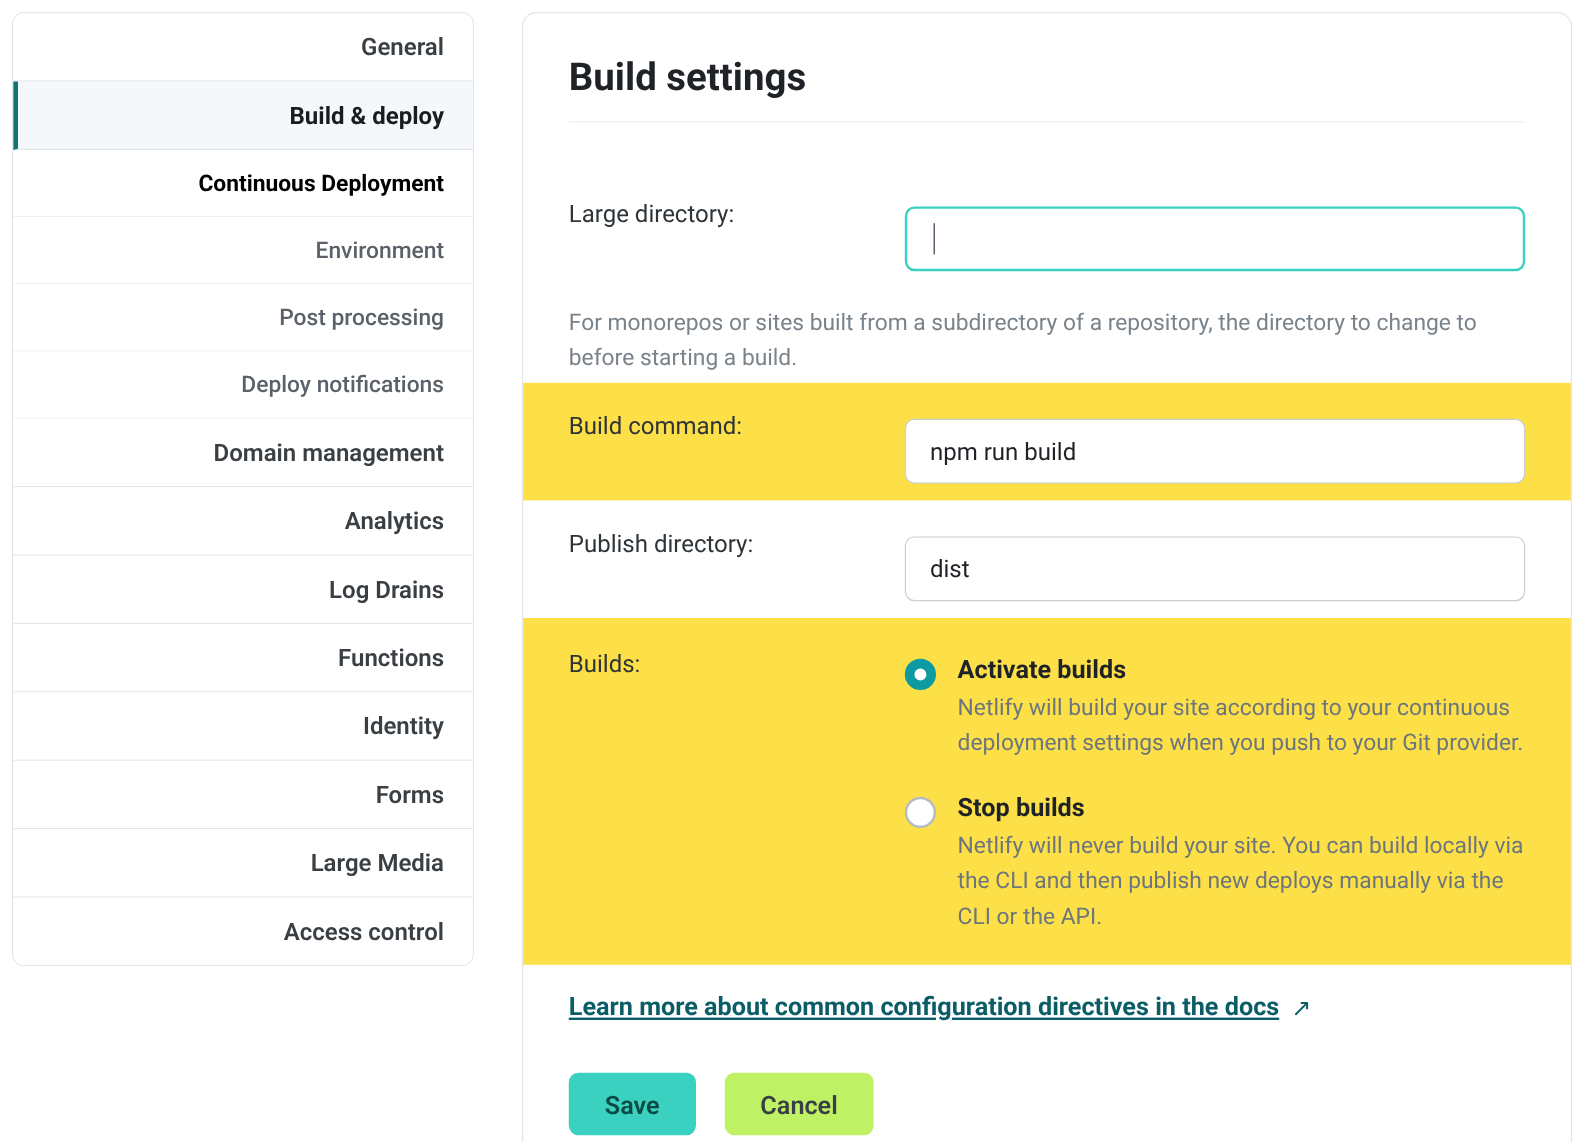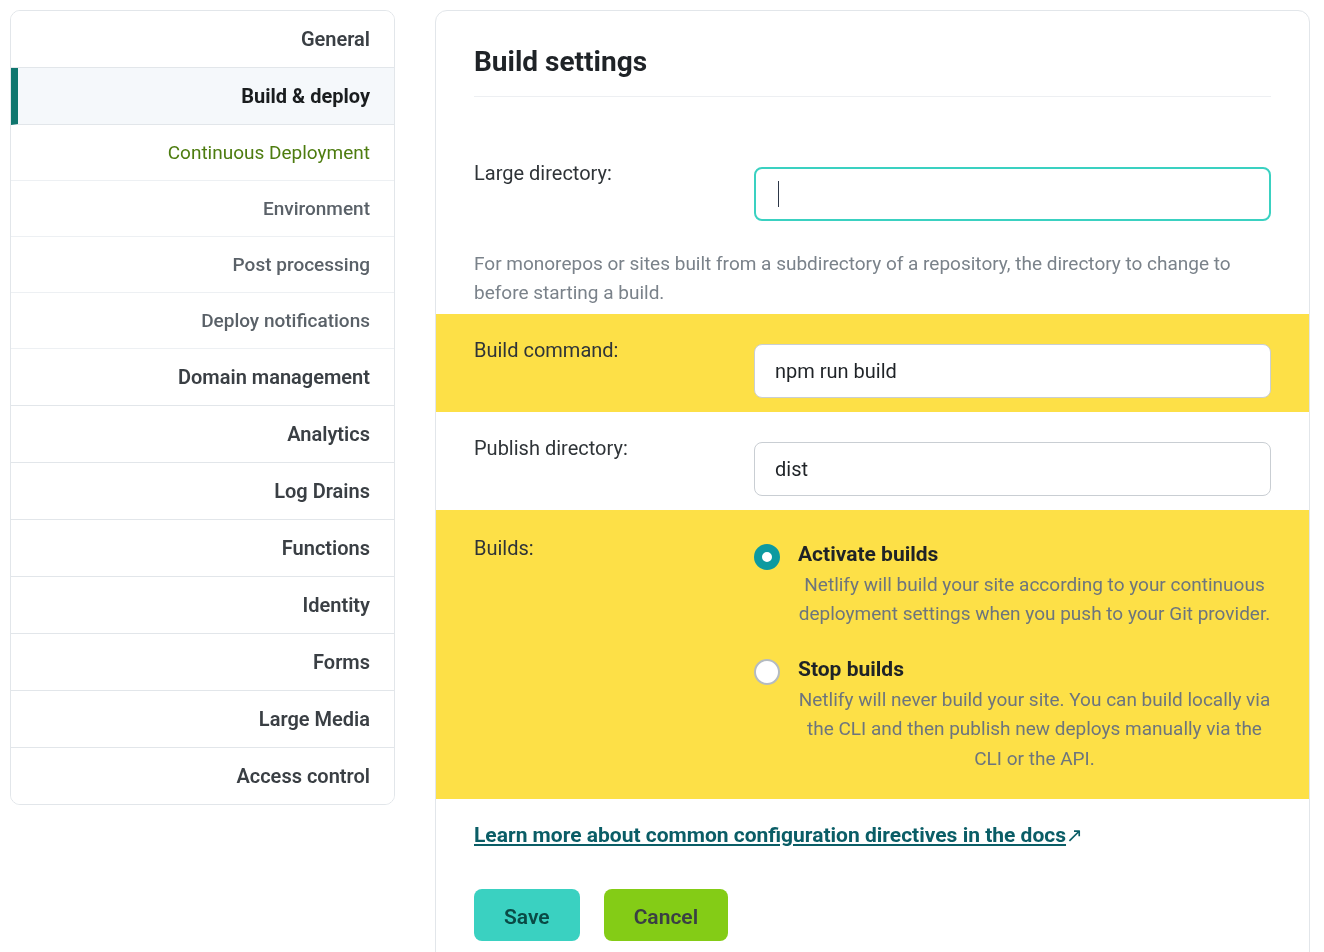--- a/index.html
+++ b/index.html
@@ -38,46 +38,46 @@
       cursor: pointer;
       background: #fff;
     }
     .sidebar-item:last-child {
       border-bottom: none;
     }
     .sidebar-item.active {
       background: #f5f8fb;
       font-weight: 700;
       color: #1a1d1f;
-      border-left: 7px solid #0f766e;
+      border-left: 4px solid #0f766e;
       padding-left: 21px;
     }
     .sidebar-subitem {
       padding: 16px 24px 16px 38px;
       font-size: 19px;
       font-weight: 500;
       color: #5a6168;
       border-bottom: 1px solid #edf0f3;
       cursor: pointer;
       background: #fff;
     }
     .sidebar-subitem.first {
-      font-weight: 400;
-      color: #4d7c0f;
+      font-weight: 700;
+      color: #000000;
     }
     
     .main {
       flex: 1;
       border: 1px solid #e2e6ea;
       border-radius: 12px;
       padding: 34px 38px 38px 38px;
       background: #fff;
     }
     .panel-title {
-      font-size: 28px;
+      font-size: 32px;
       font-weight: 700;
       color: #1f2327;
       padding-bottom: 18px;
       border-bottom: 1px solid #edeff2;
       margin-bottom: 40px;
     }
     .field-row {
       display: flex;
       align-items: flex-start;
       padding: 14px 0;
@@ -156,32 +156,32 @@
     .radio-title {
       font-size: 21px;
       font-weight: 700;
       color: #1f2327;
       margin-bottom: 4px;
     }
     .radio-desc {
       font-size: 19px;
       color: #6d757d;
       line-height: 1.55;
-      text-align: center;
     }
     .builds-row {
       padding-top: 16px;
       padding-bottom: 16px;
     }
     
     .docs-link-row {
       padding-top: 24px;
       padding-bottom: 24px;
       display: flex;
       align-items: center;
+      gap: 10px;
     }
     .docs-link {
       font-size: 21px;
       font-weight: 700;
       color: #0a5d66;
       text-decoration: underline;
       cursor: pointer;
     }
     .ext-icon {
       font-size: 20px;
@@ -201,21 +201,21 @@
       font-weight: 600;
       border: none;
       cursor: pointer;
       font-family: inherit;
     }
     .btn-save {
       background: #3ad1c1;
       color: #0a4a45;
     }
     .btn-cancel {
-      background: #84cc16;
+      background: #bef264;
       color: #3a3f44;
     }
     .caret-line {
       display: inline-block;
       width: 1px;
       height: 26px;
       background: #2d3748;
       vertical-align: middle;
       margin-left: 2px;
     }

